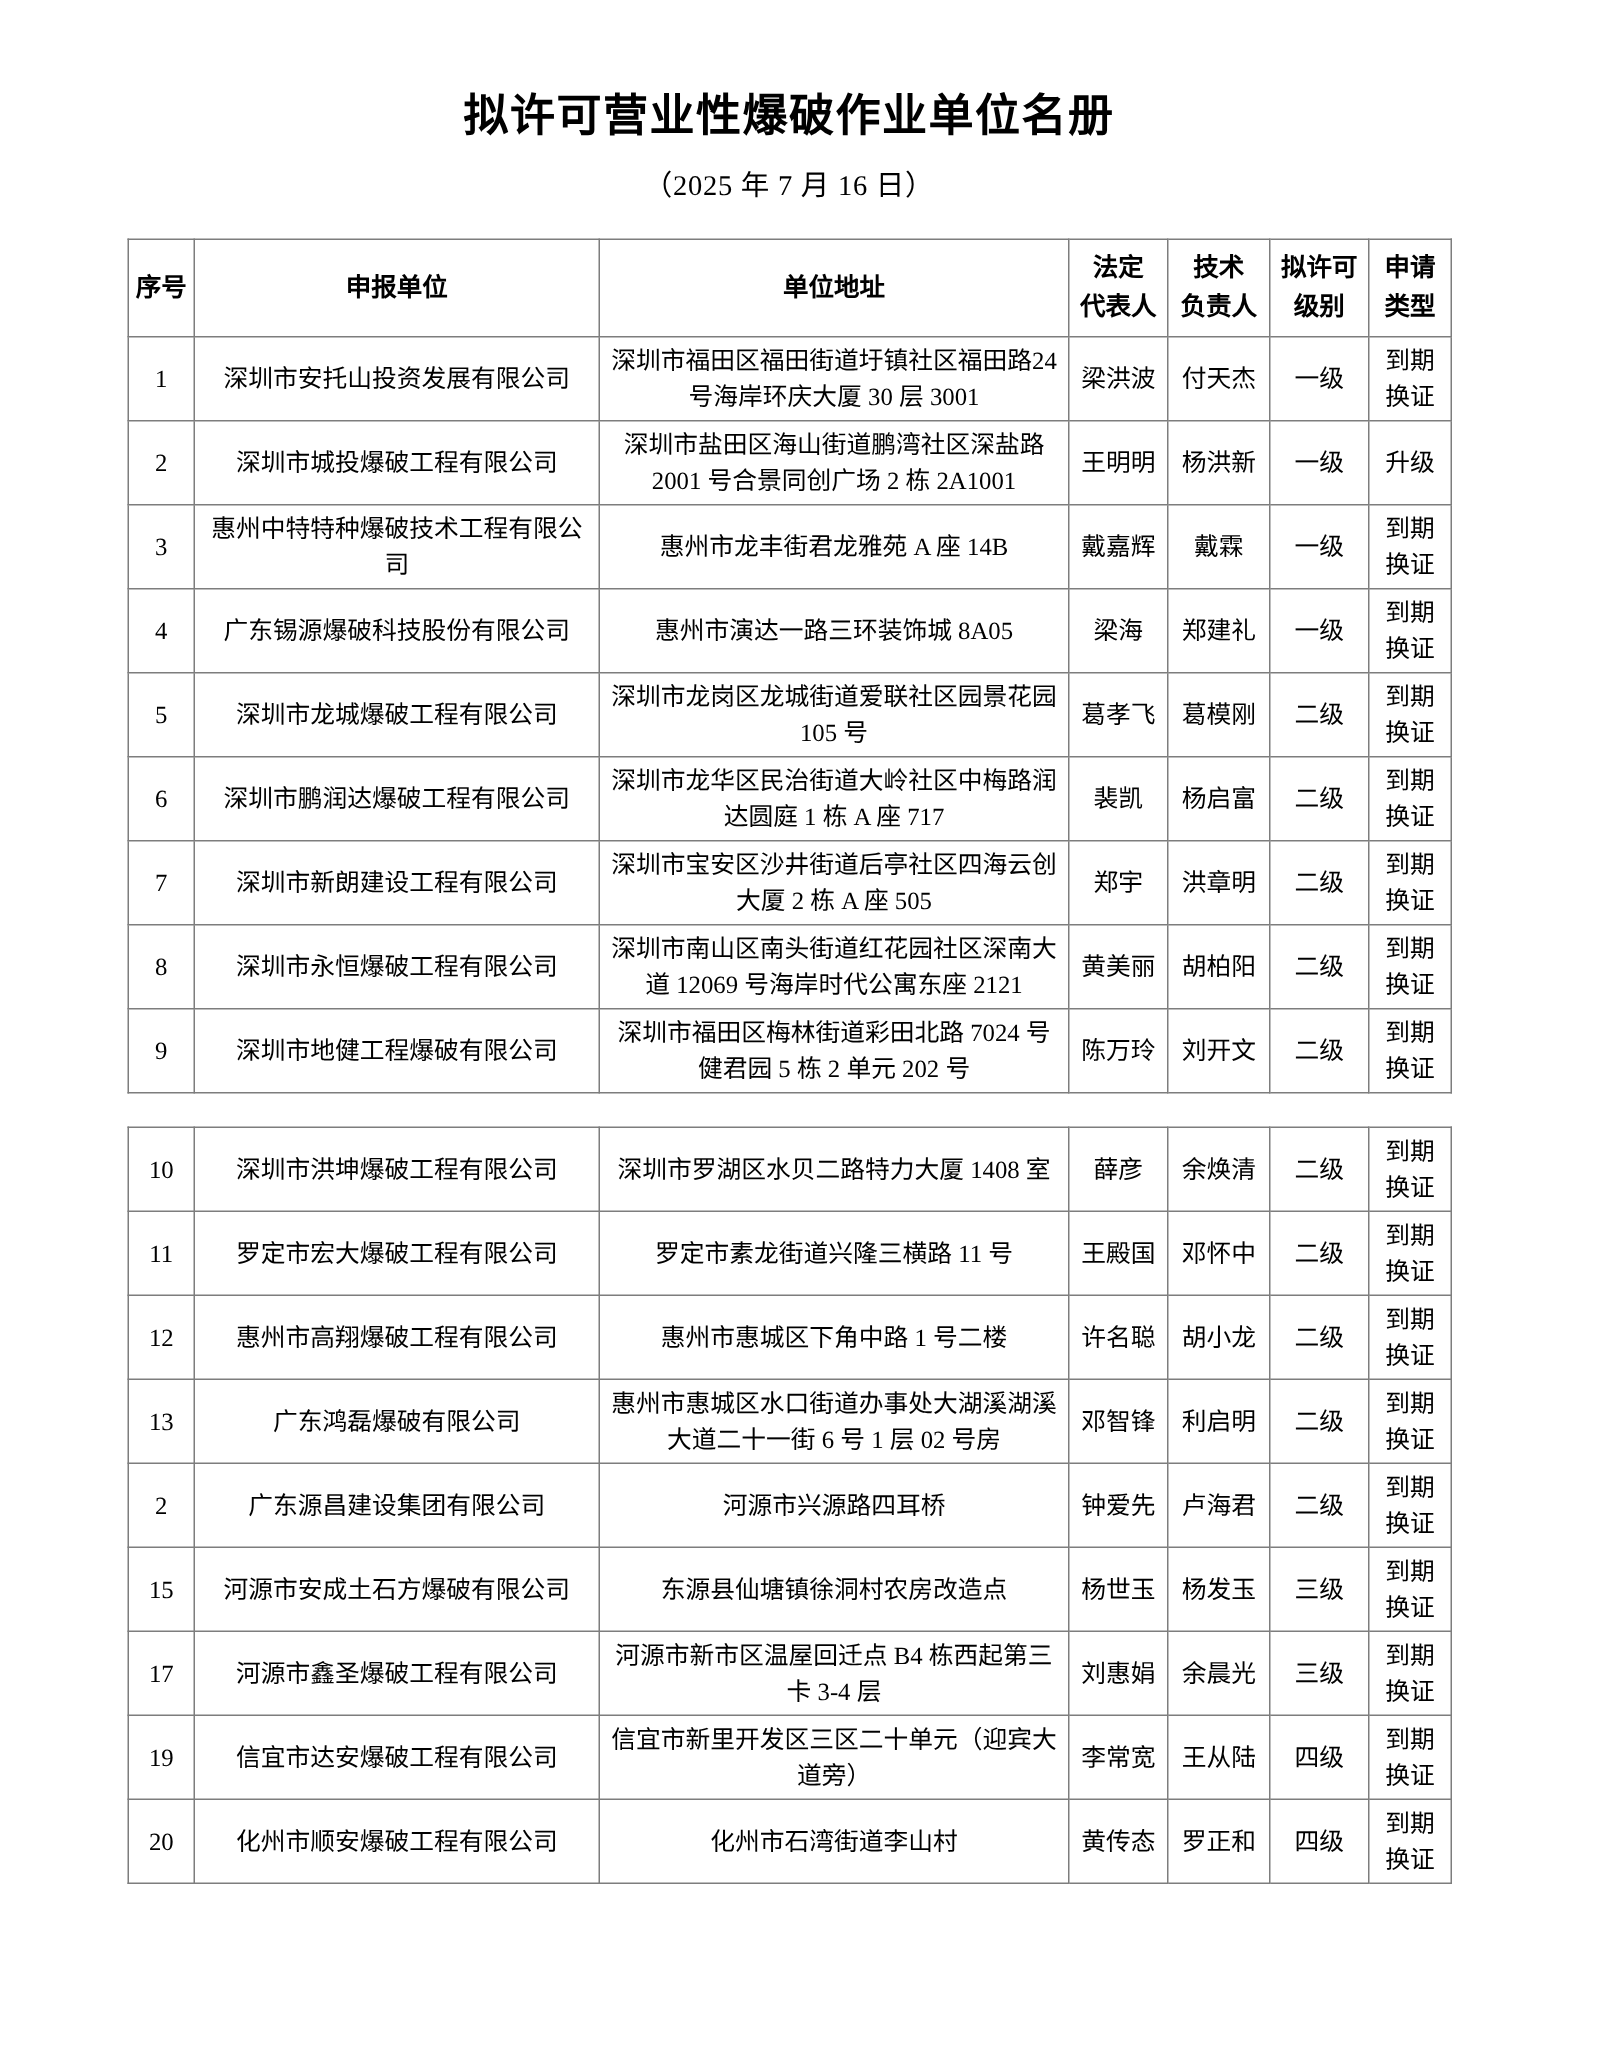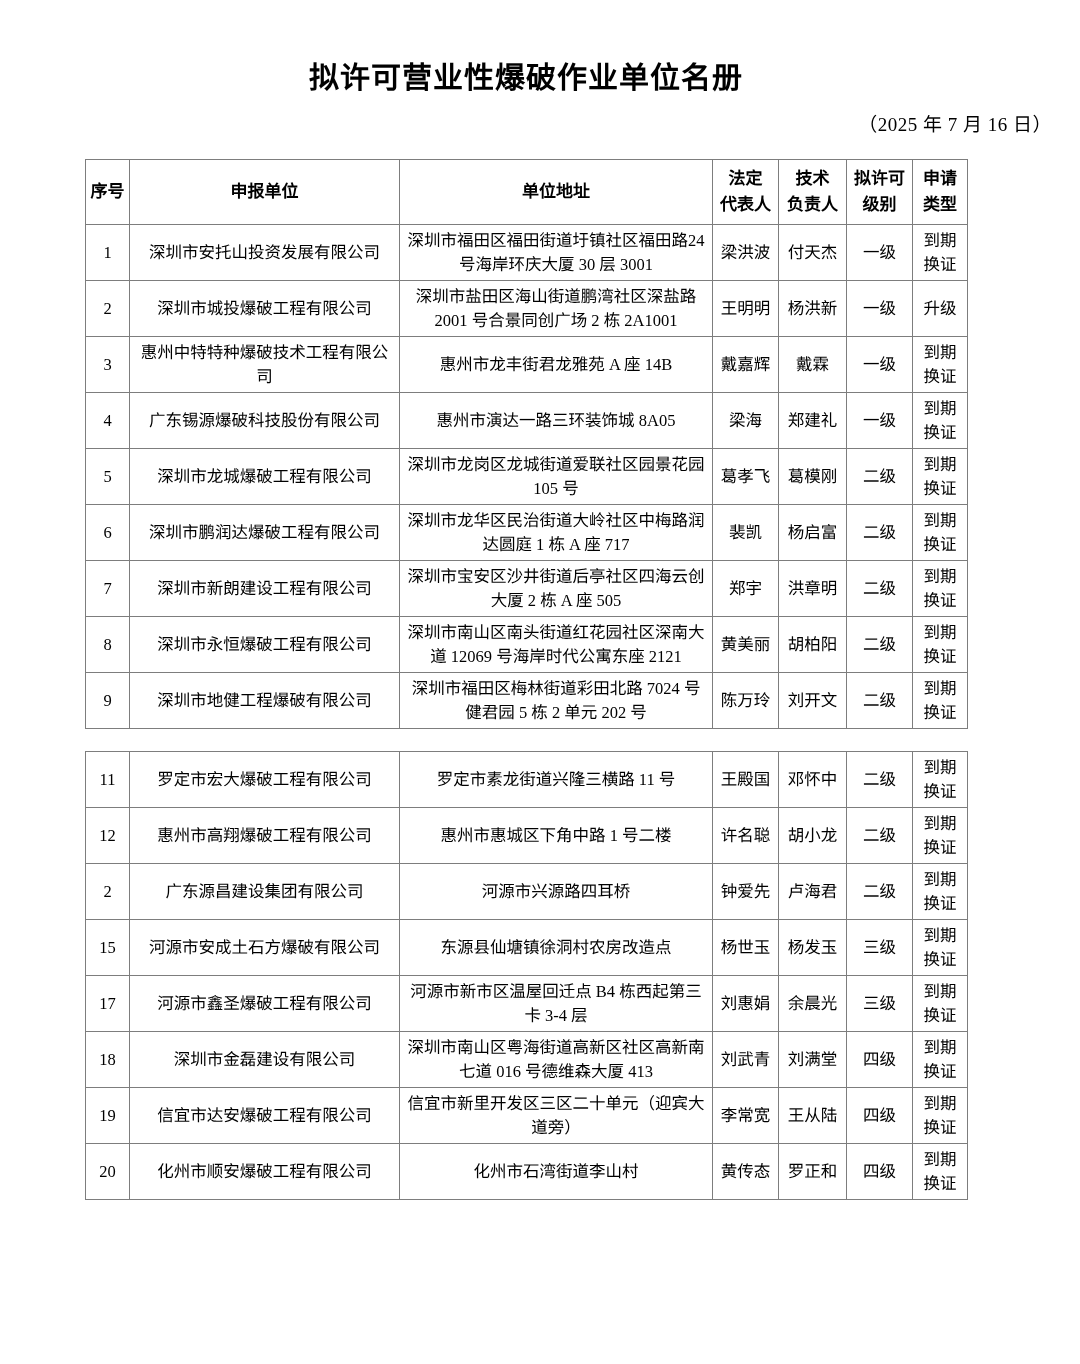--- a/index.html
+++ b/index.html
@@ -24,21 +24,21 @@
     text-align: center;
     font-size: 30px;
     font-weight: bold;
     letter-spacing: 1px;
     margin: 0;
     padding-top: 58px;
     line-height: 40px;
     font-family: "Liberation Serif", "DejaVu Serif", serif;
   }
   .doc-date {
-    text-align: right;
+    text-align: center;
     font-size: 19px;
     margin: 0;
     padding-top: 14px;
     line-height: 26px;
     letter-spacing: 0.5px;
   }
   .table-wrap {
     margin: 0 auto;
     padding-top: 21px;
     width: 882px;
@@ -219,34 +219,52 @@
         <col class="c-idx">
           <col class="c-unit">
           <col class="c-addr">
         <col class="c-rep">
           <col class="c-tech">
           <col class="c-grade">
           <col class="c-type">
       </colgroup>
       <tbody id="tbody-part2">
           <tr>
+            <td>10</td>
+            <td class="cell-unit">深圳市洪坤爆破工程有限公司</td>
+            <td class="cell-addr">深圳市罗湖区水贝二路特力大厦 1408 室</td>
+            <td>薛彦</td>
+            <td>余焕清</td>
+            <td>二级</td>
+            <td class="cell-type">到期换证</td>
+          </tr>
+          <tr>
             <td>11</td>
             <td class="cell-unit">罗定市宏大爆破工程有限公司</td>
             <td class="cell-addr">罗定市素龙街道兴隆三横路 11 号</td>
             <td>王殿国</td>
             <td>邓怀中</td>
             <td>二级</td>
             <td class="cell-type">到期换证</td>
           </tr>
           <tr>
             <td>12</td>
             <td class="cell-unit">惠州市高翔爆破工程有限公司</td>
             <td class="cell-addr">惠州市惠城区下角中路 1 号二楼</td>
             <td>许名聪</td>
             <td>胡小龙</td>
+            <td>二级</td>
+            <td class="cell-type">到期换证</td>
+          </tr>
+          <tr>
+            <td>13</td>
+            <td class="cell-unit">广东鸿磊爆破有限公司</td>
+            <td class="cell-addr">惠州市惠城区水口街道办事处大湖溪湖溪大道二十一街 6 号 1 层 02 号房</td>
+            <td>邓智锋</td>
+            <td>利启明</td>
             <td>二级</td>
             <td class="cell-type">到期换证</td>
           </tr>
           <tr>
             <td>2</td>
             <td class="cell-unit">广东源昌建设集团有限公司</td>
             <td class="cell-addr">河源市兴源路四耳桥</td>
             <td>钟爱先</td>
             <td>卢海君</td>
             <td>二级</td>
@@ -264,29 +282,20 @@
           <tr>
             <td>17</td>
             <td class="cell-unit">河源市鑫圣爆破工程有限公司</td>
             <td class="cell-addr">河源市新市区温屋回迁点 B4 栋西起第三卡 3-4 层</td>
             <td>刘惠娟</td>
             <td>余晨光</td>
             <td>三级</td>
             <td class="cell-type">到期换证</td>
           </tr>
           <tr>
-            <td>18</td>
-            <td class="cell-unit">深圳市金磊建设有限公司</td>
-            <td class="cell-addr">深圳市南山区粤海街道高新区社区高新南七道 016 号德维森大厦 413</td>
-            <td>刘武青</td>
-            <td>刘满堂</td>
-            <td>四级</td>
-            <td class="cell-type">到期换证</td>
-          </tr>
-          <tr>
             <td>19</td>
             <td class="cell-unit">信宜市达安爆破工程有限公司</td>
             <td class="cell-addr">信宜市新里开发区三区二十单元（迎宾大道旁）</td>
             <td>李常宽</td>
             <td>王从陆</td>
             <td>四级</td>
             <td class="cell-type">到期换证</td>
           </tr>
           <tr>
             <td>20</td>

